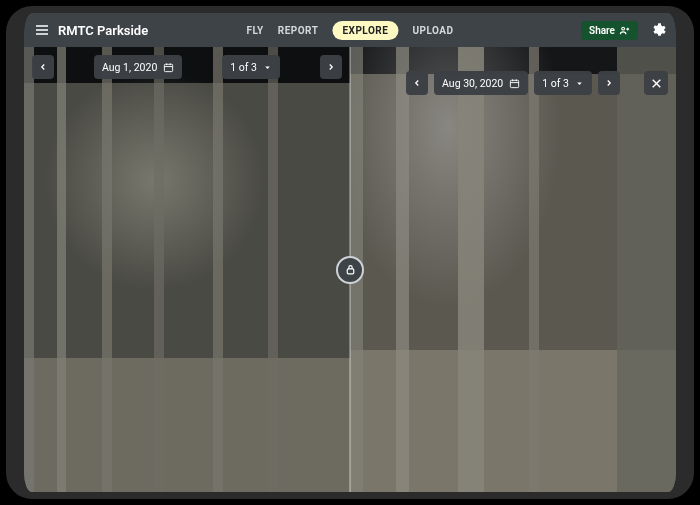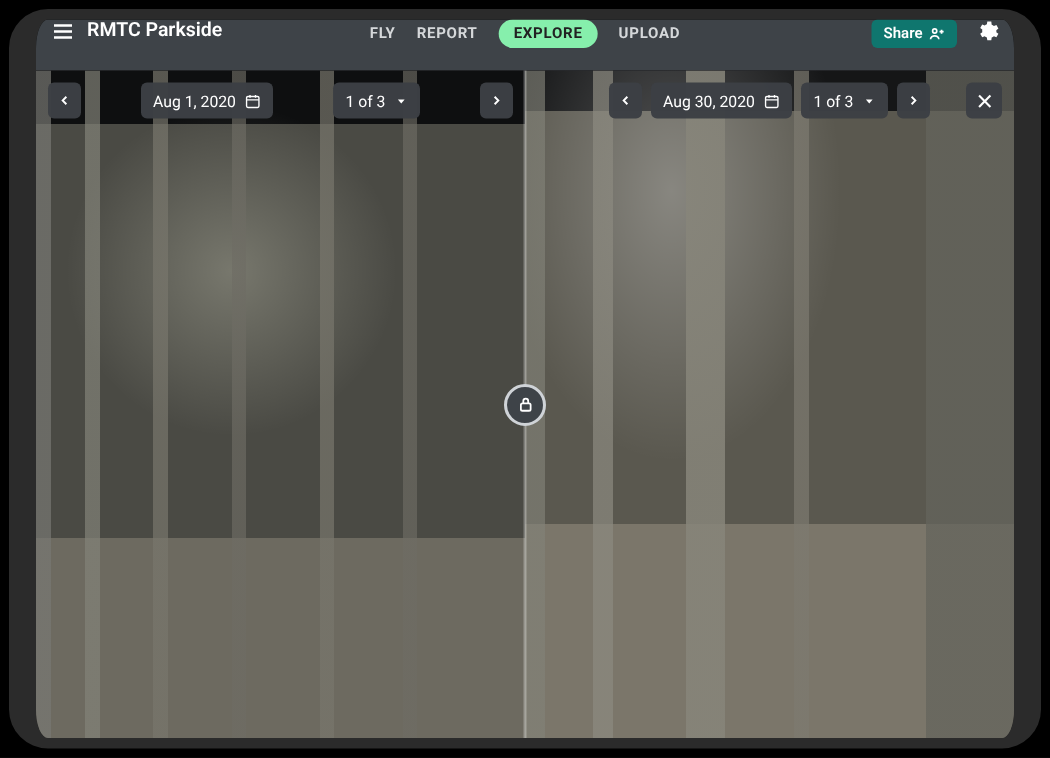--- a/index.html
+++ b/index.html
@@ -21,46 +21,46 @@
   }
   .screen {
     width: 100%; height: 100%;
     position: relative;
     display: flex; flex-direction: column;
     background: #111;
   }
   .top-bar {
     height: 34px;
     background: #3e4348;
-    display: flex; align-items: flex-start;
+    display: flex; align-items: center;
     padding: 0 10px;
     color: #fff;
     font-size: 11px;
     gap: 8px;
     flex-shrink: 0;
   }
   .top-bar .menu-btn { display:inline-flex; cursor:pointer; }
   .project-title { font-weight: 600; font-size: 13px; margin-right: auto; }
   .nav-tabs { display:flex; gap: 14px; position:absolute; left:50%; transform:translateX(-50%); align-items:center;}
   .nav-tab { color:#d5d8da; font-size:10px; font-weight:700; letter-spacing:0.5px; cursor:pointer; }
-  .nav-tab.active { background:#86efac; color:#222; padding:4px 10px; border-radius:10px; }
-  .share-btn { background:#0f766e; color:#fff; font-size:10px; font-weight:600; padding:4px 8px; border-radius:4px; display:inline-flex; align-items:center; gap:4px; cursor:pointer;}
+  .nav-tab.active { background:#fef9c3; color:#222; padding:4px 10px; border-radius:10px; }
+  .share-btn { background:#14532d; color:#fff; font-size:10px; font-weight:600; padding:4px 8px; border-radius:4px; display:inline-flex; align-items:center; gap:4px; cursor:pointer;}
   .gear-btn { display:inline-flex; color:#fff; cursor:pointer; margin-left:4px;}
 
   .compare-area {
     flex:1; position:relative; display:flex;
   }
   .pane {
     width:50%; height:100%; position:relative; overflow:hidden;
   }
   .pane-controls {
     position:absolute; top:8px; width:100%; display:flex; align-items:center; gap:6px; padding:0 8px; z-index:3;
   }
   .pane-left .pane-controls { justify-content:center;gap:40px; }
-  .pane-right .pane-controls { justify-content:center; }
+  .pane-right .pane-controls { justify-content:center;margin-top:16px; }
   .ctrl-chip {
     background:rgba(60,63,68,0.98); color:#fff; font-size:10.5px;
     height:24px; display:inline-flex; align-items:center; padding:0 8px; border-radius:4px; gap:6px;
   }
   .arrow-btn { width:22px; height:24px; display:inline-flex;align-items:center;justify-content:center; background:rgba(60,63,68,0.98); border-radius:4px; color:#fff; cursor:pointer;}
   .close-btn { width:24px; height:24px; display:inline-flex;align-items:center;justify-content:center; background:rgba(60,63,68,0.98); border-radius:4px; color:#fff; cursor:pointer; position:absolute; right:8px;}
   .divider {
     position:absolute; left:50%; top:0; bottom:0; width:2px; background:rgba(255,255,255,0.3); z-index:4; transform:translateX(-50%);
   }
   .lock-handle {

